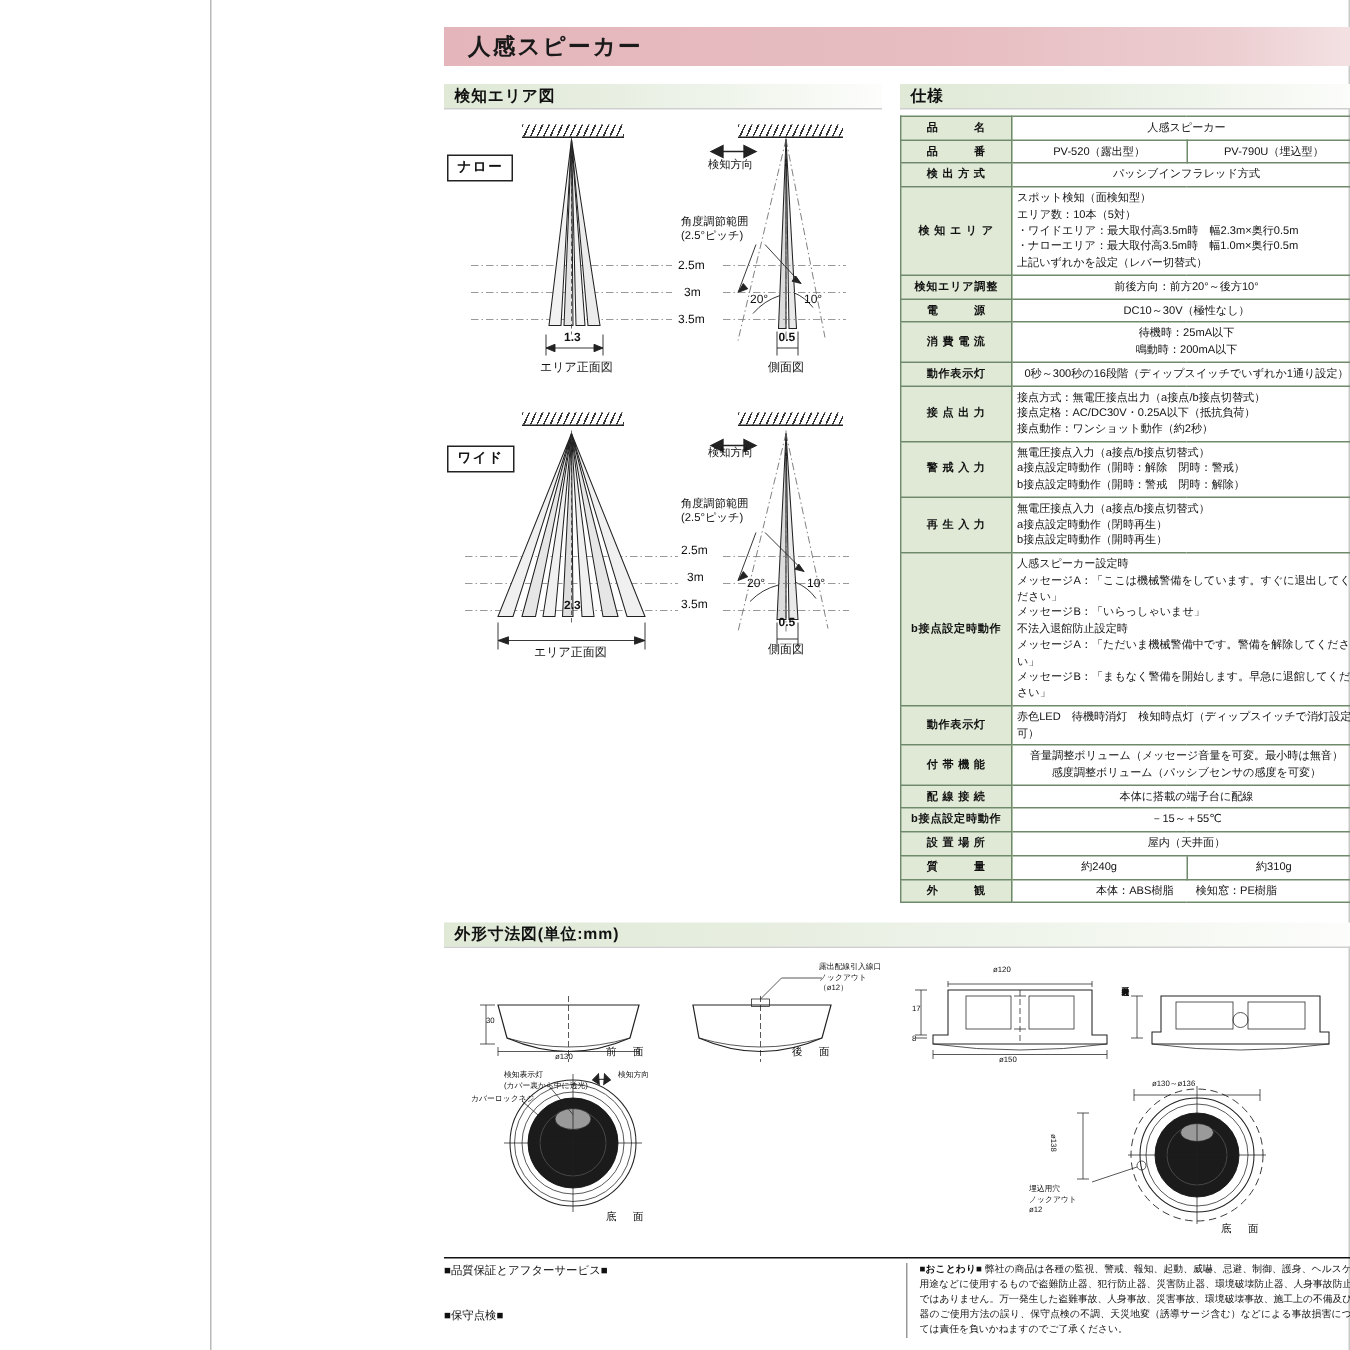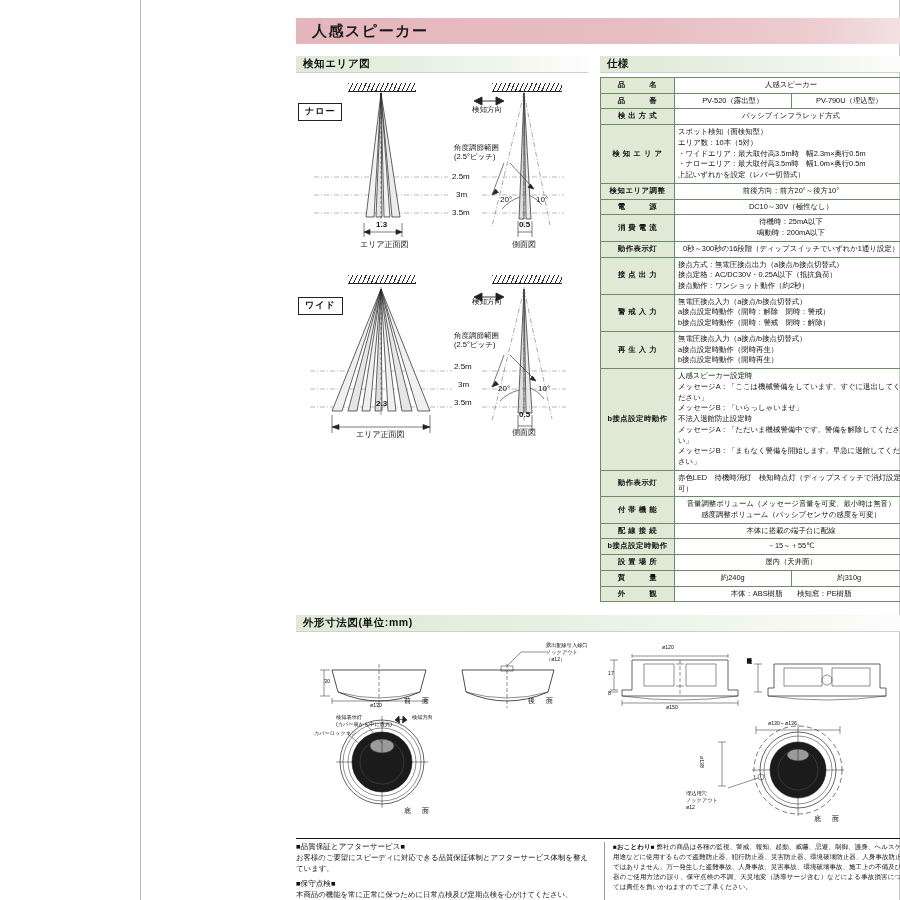--- a/index.html
+++ b/index.html
@@ -617,23 +617,21 @@
             <div class="vname" style="left:216px; top:176px;">底　面</div>
           </div>
         </div>
       </div>
 
       <div class="footer">
         <div class="fhr-top"></div>
         <div class="fcols">
           <div class="fleft">
             <div class="fhead">■品質保証とアフターサービス■</div>
-            <div class="fbody">お客様のご要望にスピーディに対応できる品質保証体制とアフターサービス体制を整えています。</div>
-            <div class="fhead" style="margin-top:4px;">■保守点検■</div>
-            <div class="fbody">本商品の機能を常に正常に保つために日常点検及び定期点検を心がけてください。</div>
+            <div class="fhead" style="margin-top:20px;">■保守点検■</div>
           </div>
           <div class="fright" style="border-left:1px solid #999; padding-left:8px;">
             <div class="fbody2"><b>■おことわり■</b> <span>弊社の商品は各種の監視、警戒、報知、起動、威嚇、忌避、制御、護身、ヘルスケア用途などに使用するもので盗難防止器、犯行防止器、災害防止器、環境破壊防止器、人身事故防止器ではありません。万一発生した盗難事故、人身事故、災害事故、環境破壊事故、施工上の不備及び機器のご使用方法の誤り、保守点検の不調、天災地変（誘導サージ含む）などによる事故損害については責任を負いかねますのでご了承ください。</span></div>
           </div>
         </div>
 
       </div>
 
     </div>
   </div>

